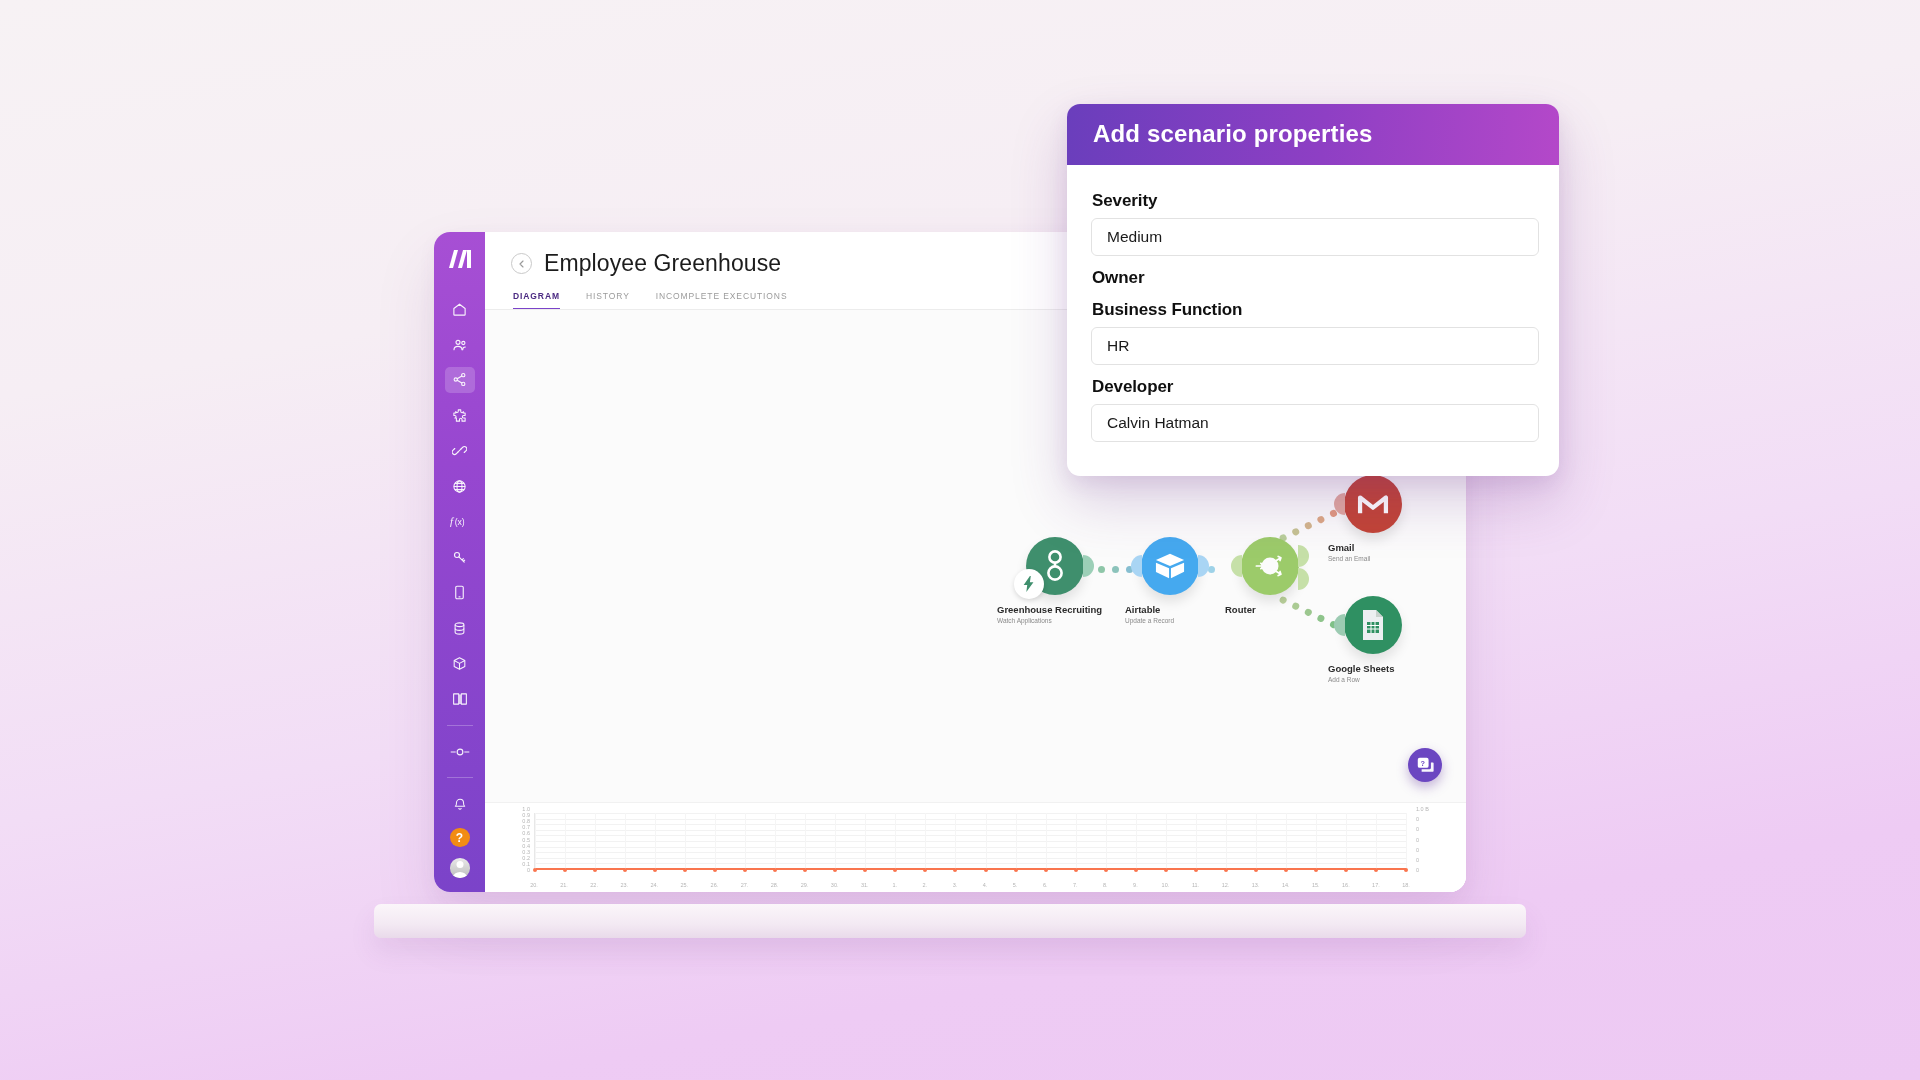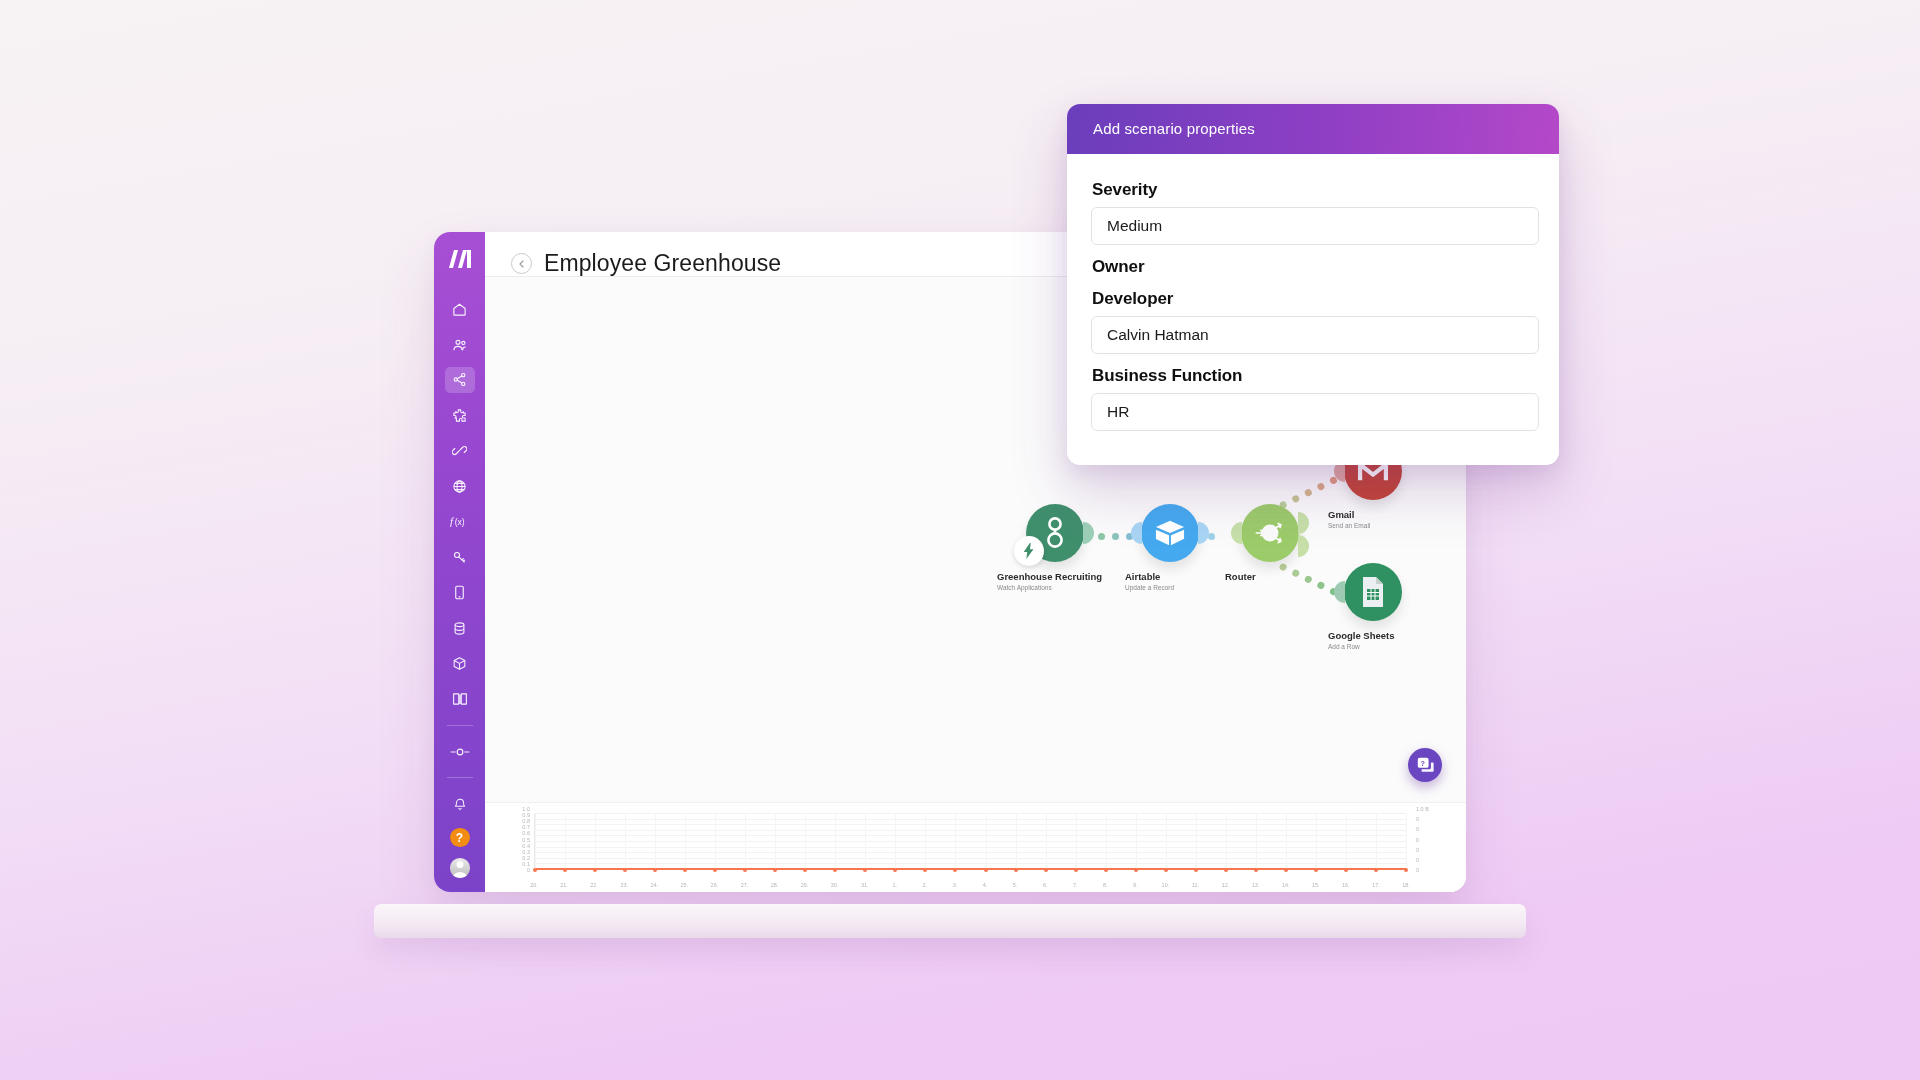--- a/index.html
+++ b/index.html
@@ -175,21 +175,21 @@
     width: 492px;
     background: #ffffff;
     border-radius: 13px;
     box-shadow: 0 26px 55px rgba(110,50,140,0.22), 0 8px 20px rgba(110,50,140,0.10);
     overflow: hidden;
   }
   #modal-header {
     background: linear-gradient(95deg, #6a3ebc 0%, #8e3fc4 52%, #b448c9 100%);
     padding: 16px 26px 17px 26px;
   }
-  #modal-title { color: #fff; font-size: 15px; font-weight: 400; letter-spacing: .15px; }
+  #modal-title { color: #fff; font-size: 24px; font-weight: 700; letter-spacing: .15px; }
   #modal-body { padding: 14px 20px 30px 24px; }
   .field { margin-bottom: 4px; }
   .field-label { font-size: 17px; font-weight: bold; color: #101010; margin: 12px 0 7px 1px; letter-spacing: -.1px; }
   .field-input {
     width: 100%; height: 38px;
     border: 1px solid #e2e2e2; border-radius: 6px;
     display: flex; align-items: center;
     padding: 0 15px;
     font-size: 15.5px; color: #1a1a1a;
     background: #fff;
@@ -326,20 +326,25 @@
     <div id="main">
 
       <header id="topbar">
         <div id="title-row">
           <div id="back-btn">
             <svg width="12" height="12" viewBox="0 0 24 24" fill="none" stroke="currentColor" stroke-width="2.3" stroke-linecap="round" stroke-linejoin="round">
               <path d="M14 6 8 12l6 6"></path>
             </svg>
           </div>
           <div id="page-title">Employee Greenhouse</div>
+        </div>
+        <div id="tabs">
+          <div class="tab active">DIAGRAM</div>
+          <div class="tab">HISTORY</div>
+          <div class="tab">INCOMPLETE EXECUTIONS</div>
         </div>
       </header>
       <div id="topbar-divider"></div>
 
       <div id="canvas">
 
         <div class="dotline" style="left:613px; top:256px;">
           <i style="background:#8ec6a8"></i>
             <i style="background:#8cc3bb"></i>
             <i style="background:#86bed0"></i>
@@ -591,24 +596,24 @@
     <div class="field">
       <div class="field-label">Severity</div>
       <div class="field-input">Medium</div>
     </div>
 
     <div class="field">
       <div class="field-label">Owner</div>
     </div>
 
     <div class="field">
+      <div class="field-label">Business Function</div>
+      <div class="field-input">HR</div>
+    </div>
+
+    <div class="field">
       <div class="field-label">Developer</div>
       <div class="field-input">Calvin Hatman</div>
     </div>
 
-    <div class="field">
-      <div class="field-label">Business Function</div>
-      <div class="field-input">HR</div>
-    </div>
-
 
   </div>
 </div>
 
 </body></html>

